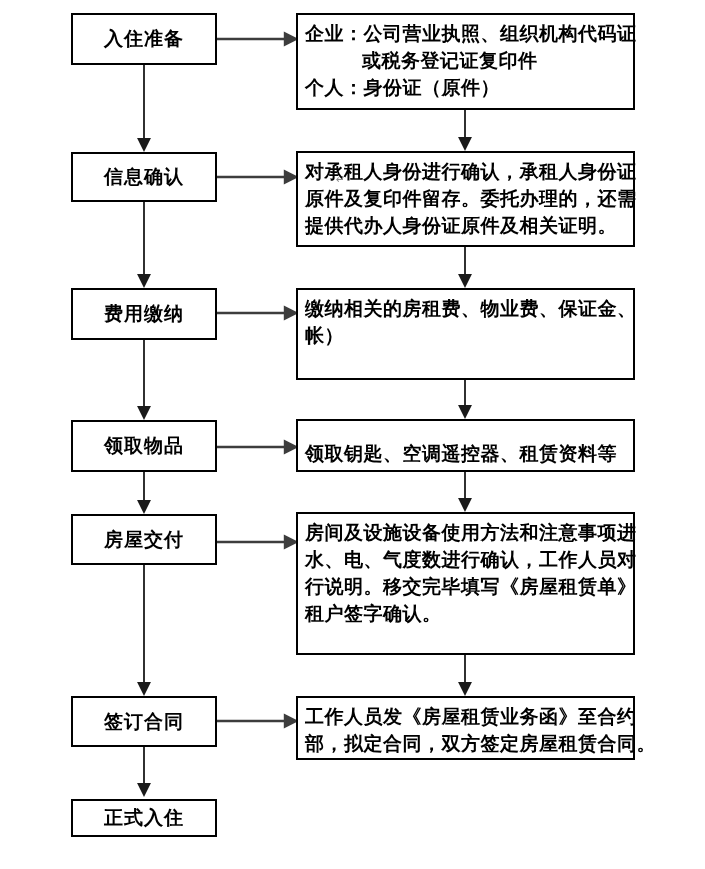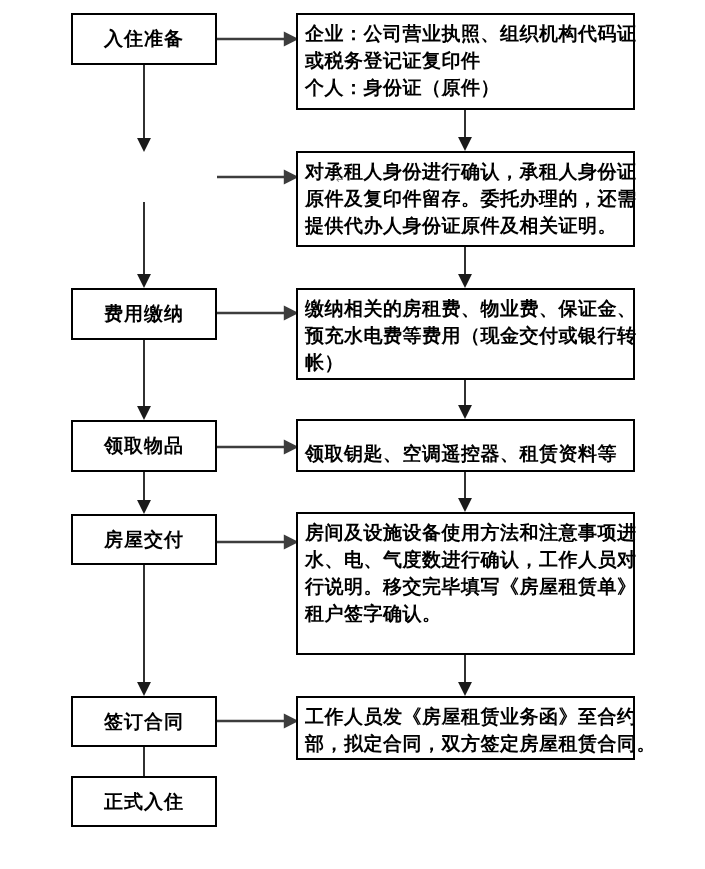--- a/index.html
+++ b/index.html
@@ -49,20 +49,21 @@
     font-size: 19px;
     font-weight: bold;
     color: #000000;
     letter-spacing: 0.5px;
   }
   .rbox .line {
     line-height: 27px;
     white-space: nowrap;
   }
   .rbox .line.indent {
+    margin-left: 57px;
   }
   .rbox.single {
     display: flex;
     align-items: center;
     padding-top: 16px;
     padding-bottom: 0;
   }
   .pilcrow {
     position: absolute;
     left: 38px;
@@ -118,52 +119,54 @@
       <line x1="217" y1="542" x2="286" y2="542"></line>
       <polygon points="285,536.5 285,547.5 296,542"></polygon>
       <line x1="217" y1="721" x2="286" y2="721"></line>
       <polygon points="285,715.5 285,726.5 296,721"></polygon>
     </g>
   </svg>
 
   <div class="lbox" style="top:13px;height:52px">
       <span>入住准备</span>
     </div>
+  <div class="lbox" style="top:152px;height:50px">
+      <span>信息确认</span>
+    </div>
   <div class="lbox" style="top:288px;height:52px">
       <span>费用缴纳</span>
     </div>
   <div class="lbox" style="top:420px;height:52px">
       <span>领取物品</span>
     </div>
   <div class="lbox" style="top:514px;height:51px">
       <span>房屋交付</span>
     </div>
   <div class="lbox" style="top:696px;height:51px">
       <span>签订合同</span>
     </div>
-  <div class="lbox" style="top:776px;height:51px">
+  <div class="lbox" style="top:799px;height:38px">
       <span>正式入住</span>
     </div>
 
   <div class="rbox" style="top:13px;height:97px">
     <div class="line">企业：公司营业执照、组织机构代码证</div>
     <div class="line indent">或税务登记证复印件</div>
     <div class="line">个人：身份证（原件）</div>
   </div>
 
   <div class="rbox" style="top:151px;height:96px">
     <span class="pilcrow">↵</span>
     <div class="line">对承租人身份进行确认，承租人身份证</div>
     <div class="line">原件及复印件留存。委托办理的，还需</div>
     <div class="line">提供代办人身份证原件及相关证明。</div>
   </div>
 
   <div class="rbox" style="top:288px;height:92px">
     <div class="line">缴纳相关的房租费、物业费、保证金、</div>
-    <div class="line">预充水电费等费用（现金交付或银行转</div>
     <div class="line">帐）</div>
   </div>
 
   <div class="rbox single" style="top:419px;height:53px">
     <div class="line">领取钥匙、空调遥控器、租赁资料等</div>
   </div>
 
   <div class="rbox" style="top:512px;height:143px">
     <div class="line">房间及设施设备使用方法和注意事项进</div>
     <div class="line">水、电、气度数进行确认，工作人员对</div>

